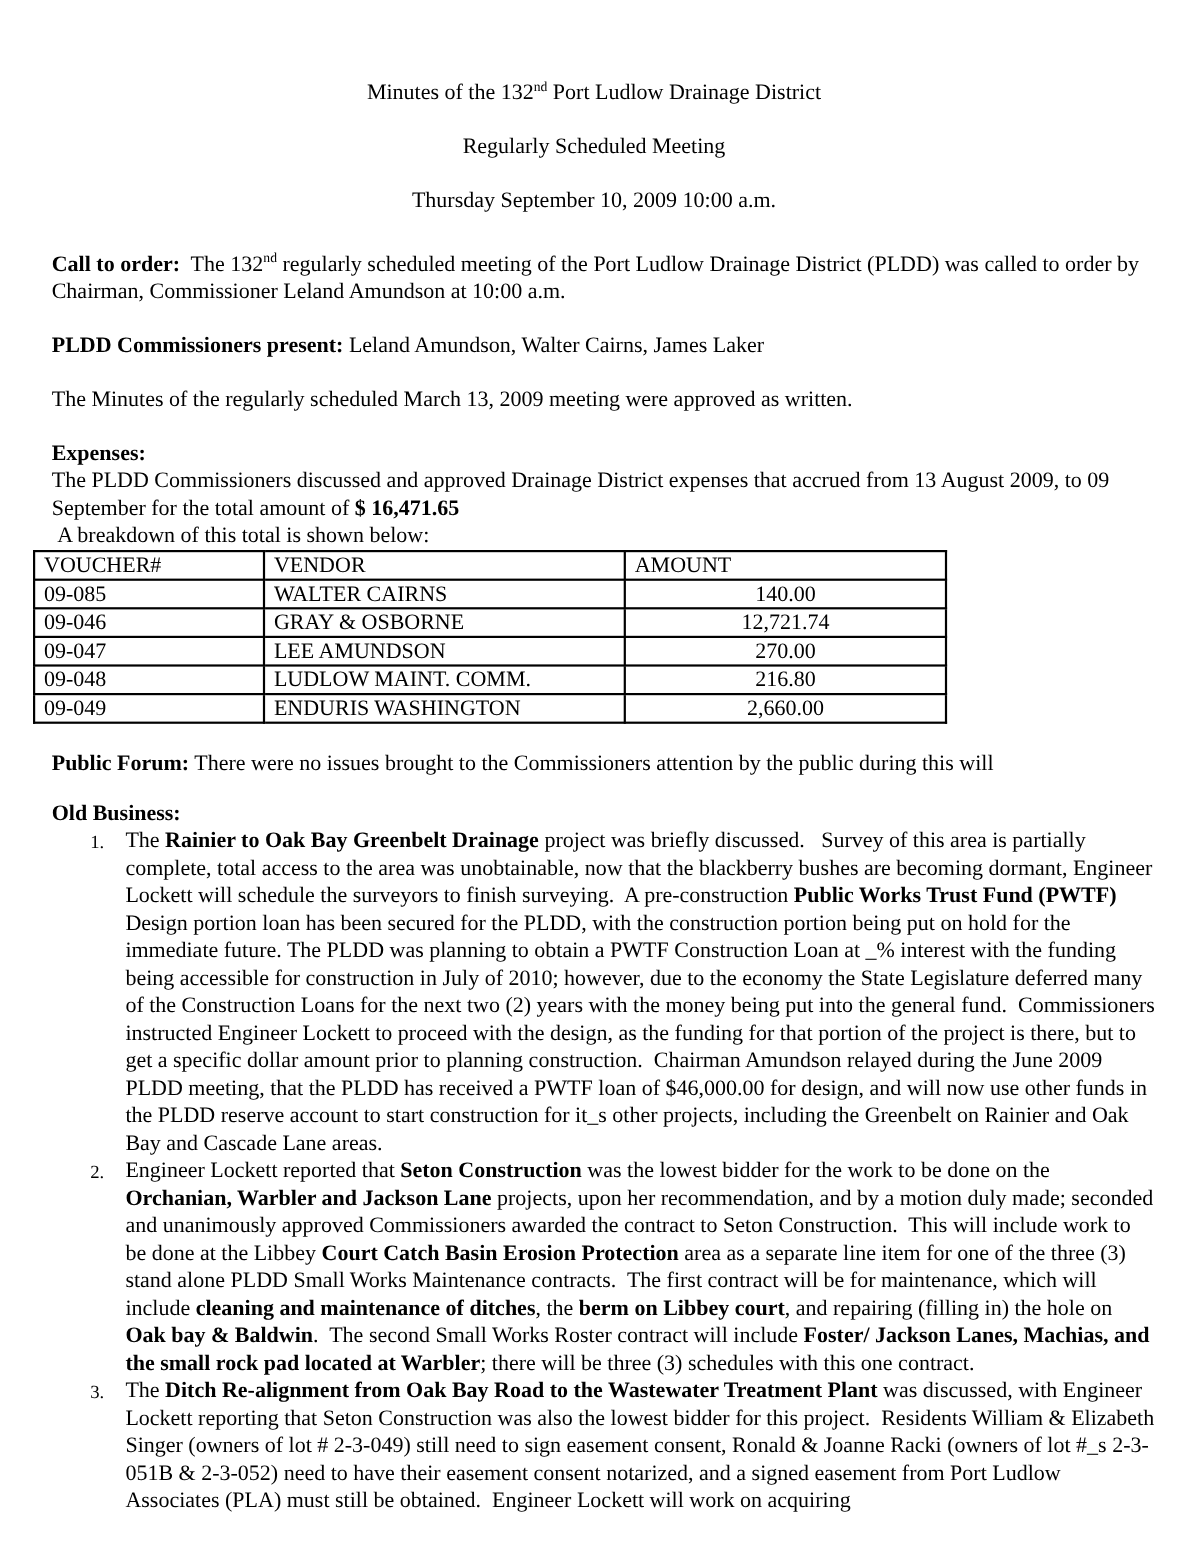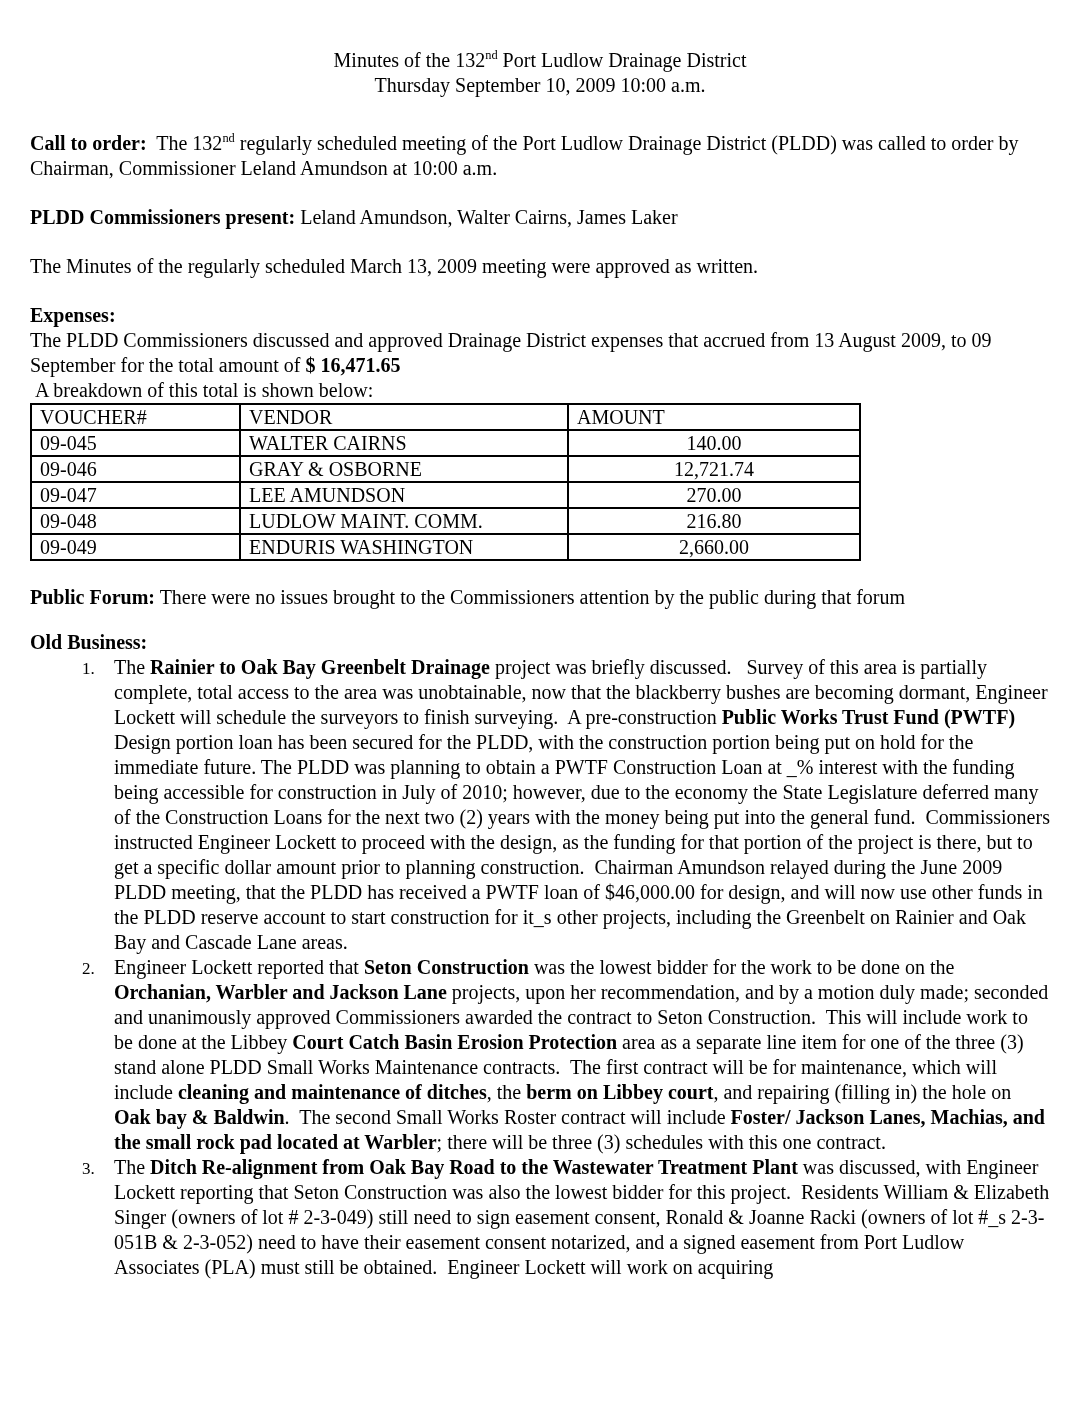--- a/index.html
+++ b/index.html
@@ -18,31 +18,32 @@
     font-size: 20px;
     line-height: 25px;
     padding: 48px 38px 0 30px;
     overflow: hidden;
   }
   .title-block {
     text-align: center;
   }
   .title-line {
     white-space: pre-wrap;
+    margin-top: 24px;
   }
   sup {
     font-size: 0.62em;
     line-height: 0;
     vertical-align: super;
   }
   .b {
     font-weight: bold;
   }
   .para {
-    margin: 24px 0 0 0;
+    margin: 24px 0 0 17px;
     white-space: pre-wrap;
   }
   .para.nogap {
     margin-top: 0;
   }
   .para.mt-lg {
     margin-top: 33px;
   }
   .para.mt-sm {
     margin-top: 20px;
@@ -89,20 +90,21 @@
     white-space: pre-wrap;
   }
 </style>
 </head>
 <body>
 
 <div class="page">
 
   <div class="title-block">
     <div class="title-line"><span>Minutes of the 132</span><sup>nd</sup><span> Port Ludlow Drainage District</span></div>
+    <div class="title-line">Regularly Scheduled Meeting</div>
     <div class="title-line">Thursday September 10, 2009 10:00 a.m.</div>
   </div>
 
   <p class="para mt-lg"><span class="b">Call to order:</span><span>  The 132</span><sup>nd</sup><span> regularly scheduled meeting of the Port Ludlow Drainage District (PLDD) was called to order by Chairman, Commissioner Leland Amundson at 10:00 a.m.</span></p>
 
   <p class="para"><span class="b">PLDD Commissioners present:</span><span> Leland Amundson, Walter Cairns, James Laker</span></p>
 
   <p class="para"><span>The Minutes of the regularly scheduled March 13, 2009 meeting were approved as written.</span></p>
 
   <p class="para"><span class="b">Expenses:</span></p>
@@ -112,21 +114,21 @@
   <table class="vtable">
     <thead>
       <tr>
         <th class="col-voucher">VOUCHER#</th>
         <th class="col-vendor">VENDOR</th>
         <th class="col-amount">AMOUNT</th>
       </tr>
     </thead>
     <tbody>
       <tr>
-        <td class="cell-voucher">09-045</td>
+        <td class="cell-voucher">09-085</td>
         <td class="cell-vendor">WALTER CAIRNS</td>
         <td class="cell-amount">140.00</td>
       </tr>
       <tr>
         <td class="cell-voucher">09-046</td>
         <td class="cell-vendor">GRAY &amp; OSBORNE</td>
         <td class="cell-amount">12,721.74</td>
       </tr>
       <tr>
         <td class="cell-voucher">09-047</td>
@@ -139,21 +141,21 @@
         <td class="cell-amount">216.80</td>
       </tr>
       <tr>
         <td class="cell-voucher">09-049</td>
         <td class="cell-vendor">ENDURIS WASHINGTON</td>
         <td class="cell-amount">2,660.00</td>
       </tr>
     </tbody>
   </table>
 
-  <p class="para"><span class="b">Public Forum:</span><span> There were no issues brought to the Commissioners attention by the public during that forum</span></p>
+  <p class="para"><span class="b">Public Forum:</span><span> There were no issues brought to the Commissioners attention by the public during this will</span></p>
 
   <p class="para mt-sm"><span class="b">Old Business:</span></p>
 
   <div class="ob-list">
     <div class="ob-item">
       <span class="ob-num">1.</span>
       <div class="ob-text"><span>The </span><span class="b">Rainier to Oak Bay Greenbelt Drainage</span><span> project was briefly discussed.   Survey of this area is partially complete, total access to the area was unobtainable, now that the blackberry bushes are becoming dormant, Engineer Lockett will schedule the surveyors to finish surveying.  A pre-construction </span><span class="b">Public Works Trust Fund (PWTF)</span><span> Design portion loan has been secured for the PLDD, with the construction portion being put on hold for the immediate future. The PLDD was planning to obtain a PWTF Construction Loan at _% interest with the funding being accessible for construction in July of 2010; however, due to the economy the State Legislature deferred many of the Construction Loans for the next two (2) years with the money being put into the general fund.  Commissioners instructed Engineer Lockett to proceed with the design, as the funding for that portion of the project is there, but to get a specific dollar amount prior to planning construction.  Chairman Amundson relayed during the June 2009 PLDD meeting, that the PLDD has received a PWTF loan of $46,000.00 for design, and will now use other funds in the PLDD reserve account to start construction for it_s other projects, including the Greenbelt on Rainier and Oak Bay and Cascade Lane areas.</span></div>
     </div>
     <div class="ob-item">
       <span class="ob-num">2.</span>

